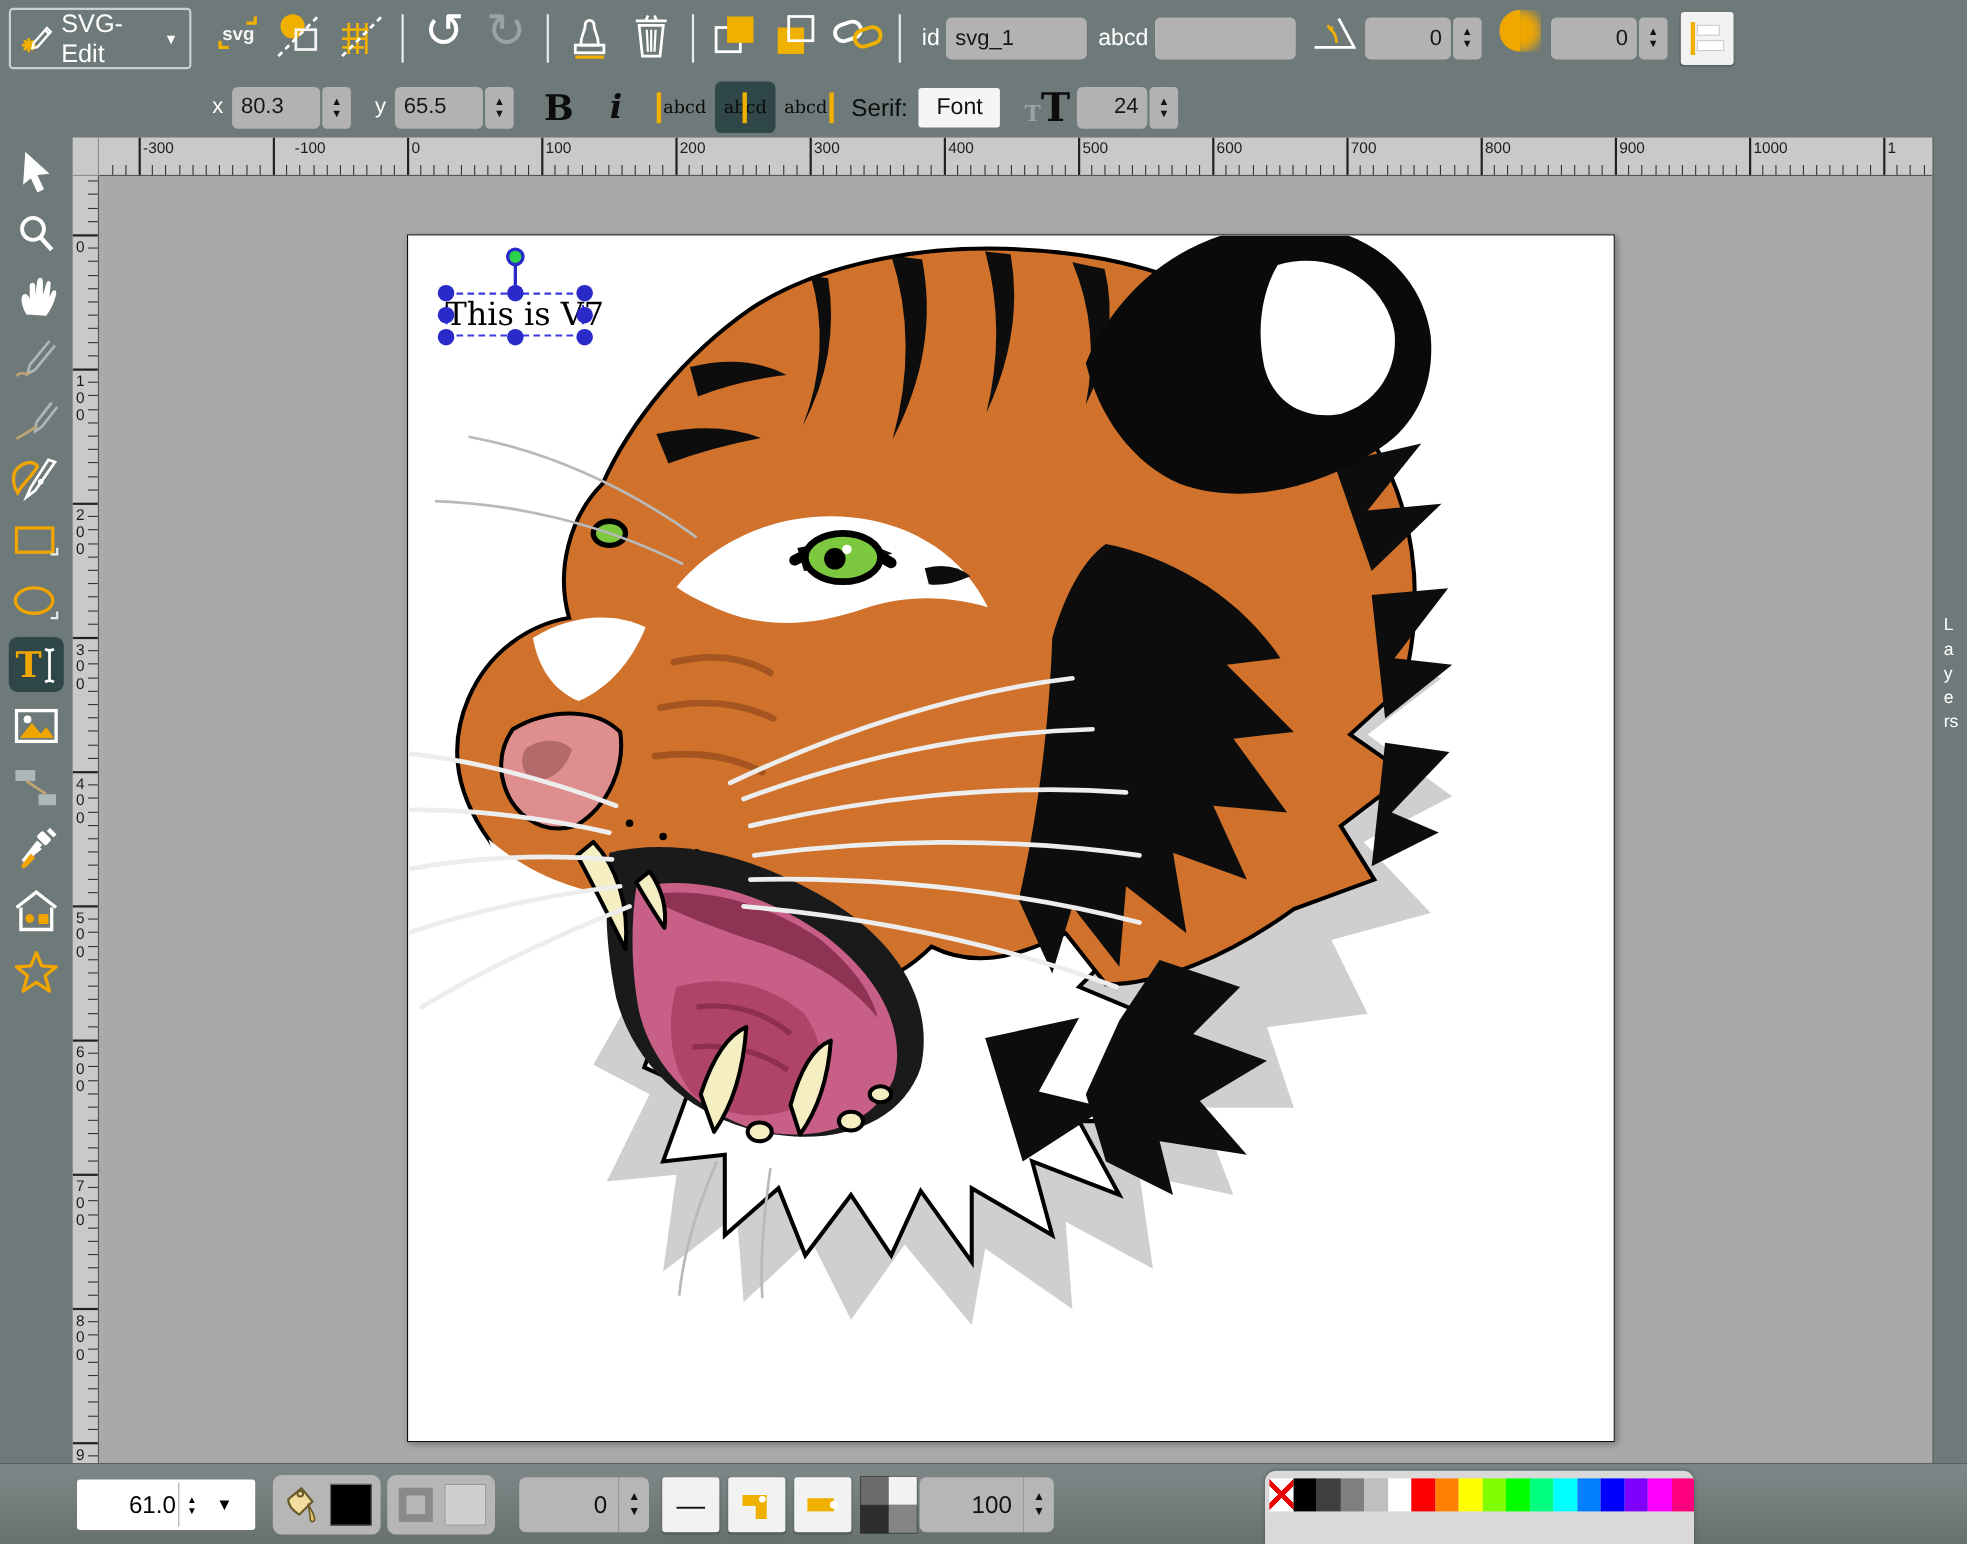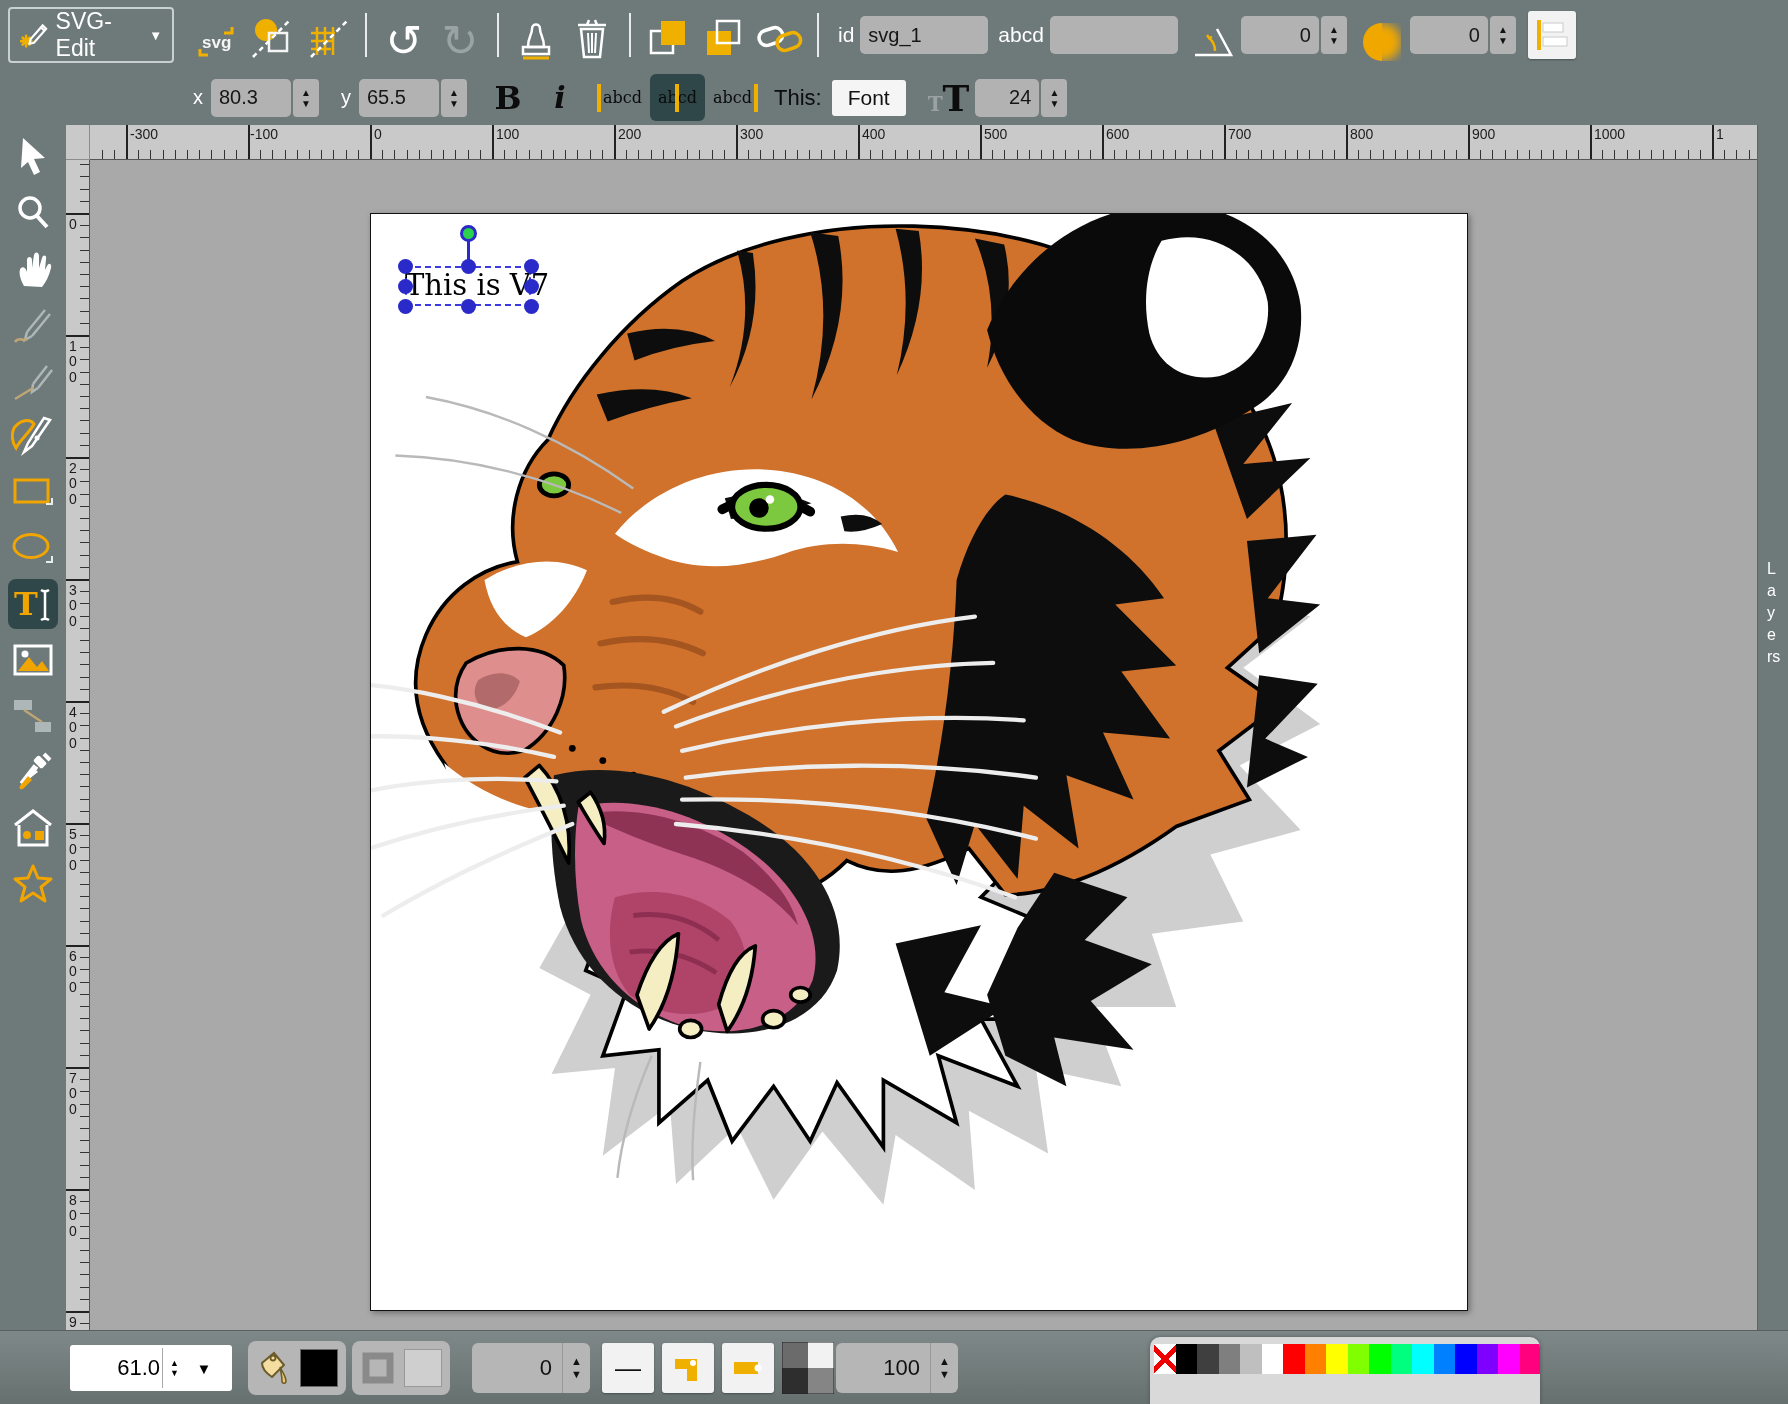--- a/index.html
+++ b/index.html
@@ -5,21 +5,21 @@
   html,body{margin:0;padding:0;width:1788px;height:1404px;overflow:hidden;
     font-family:"Liberation Sans",sans-serif;background:#6e7979;}
   *{box-sizing:border-box;}
   
   #header{position:absolute;left:0;top:0;width:1788px;height:125px;background:#6e7979;}
   .row1{position:absolute;left:0;top:0;height:70px;width:100%;display:flex;align-items:center;}
   .row2{position:absolute;left:0;top:70px;height:55px;width:100%;display:flex;align-items:center;}
   .logo-btn{margin-left:8px;height:56px;width:166px;border:2px solid #c9d0d0;border-radius:4px;
     display:flex;align-items:center;gap:6px;padding:0 10px;color:#fff;font-size:23px;cursor:pointer;}
   .logo-caret{font-size:13px;margin-left:4px;color:#fff;}
-  .tb-btn{width:50px;height:52px;display:flex;align-items:flex-end;justify-content:center;
+  .tb-btn{width:50px;height:52px;display:flex;align-items:flex-start;justify-content:center;
     margin:0 3px;cursor:pointer;position:relative;}
   .sep{width:2px;height:44px;background:#e8ecec;margin:0 9px;}
   .tb-label{color:#fff;font-size:21px;margin:0 6px 0 10px;}
   .ginput{background:#b2b2b2;border:none;border-radius:5px;height:38px;color:#161616;
     font-size:20px;padding:0 8px;font-family:"Liberation Sans",sans-serif;outline:none;}
   .spin{width:26px;height:38px;background:#b2b2b2;border-radius:4px;margin-left:2px;
     display:flex;flex-direction:column;align-items:center;justify-content:center;cursor:pointer;}
   .spin span{font-size:10px;line-height:11px;color:#111;}
   .num{text-align:left;}
   
@@ -252,21 +252,21 @@
       <span>abcd</span>
     </div>
     <div class="anchor-btn sel">
       <span class="abar mid"></span>
       <span>abcd</span>
     </div>
     <div class="anchor-btn">
       <span class="abar right"></span>
       <span>abcd</span>
     </div>
-    <span class="font-label">This:</span>
+    <span class="font-label">Serif:</span>
     <div class="serif-btn">Font</div>
     <div class="tsize-icon">
       <span class="smallT">T</span><span class="bigT">T</span>
     </div>
     <input class="ginput num" style="width: 64px; text-align: right;" value="24">
     <div class="spin">
       <span>▲</span>
         <span>▼</span>
     </div>
   </div>
@@ -507,21 +507,21 @@
       <div class="tick-x" style="left: 1561px;"></div>
       <div class="tick-x" style="left: 1573.2px;"></div>
       <div class="tick-x" style="left: 1585.4px;"></div>
       <div class="tick-x" style="left: 1597.6px;"></div>
       <div class="tick-x" style="left: 1609.8px;"></div>
       <div class="tick-x major" style="left: 1622px;"></div>
       <div class="tick-x" style="left: 1634.2px;"></div>
       <div class="tick-x" style="left: 1646.4px;"></div>
       <div class="tick-x" style="left: 1658.6px;"></div>
       <div class="xlab" style="left: 40px;">-300</div>
-      <div class="xlab" style="left: 160px;">-100</div>
+      <div class="xlab" style="left: 178px;">-100</div>
       <div class="xlab" style="left: 284px;">0</div>
       <div class="xlab" style="left: 406px;">100</div>
       <div class="xlab" style="left: 528px;">200</div>
       <div class="xlab" style="left: 650px;">300</div>
       <div class="xlab" style="left: 772px;">400</div>
       <div class="xlab" style="left: 894px;">500</div>
       <div class="xlab" style="left: 1016px;">600</div>
       <div class="xlab" style="left: 1138px;">700</div>
       <div class="xlab" style="left: 1260px;">800</div>
       <div class="xlab" style="left: 1382px;">900</div>

